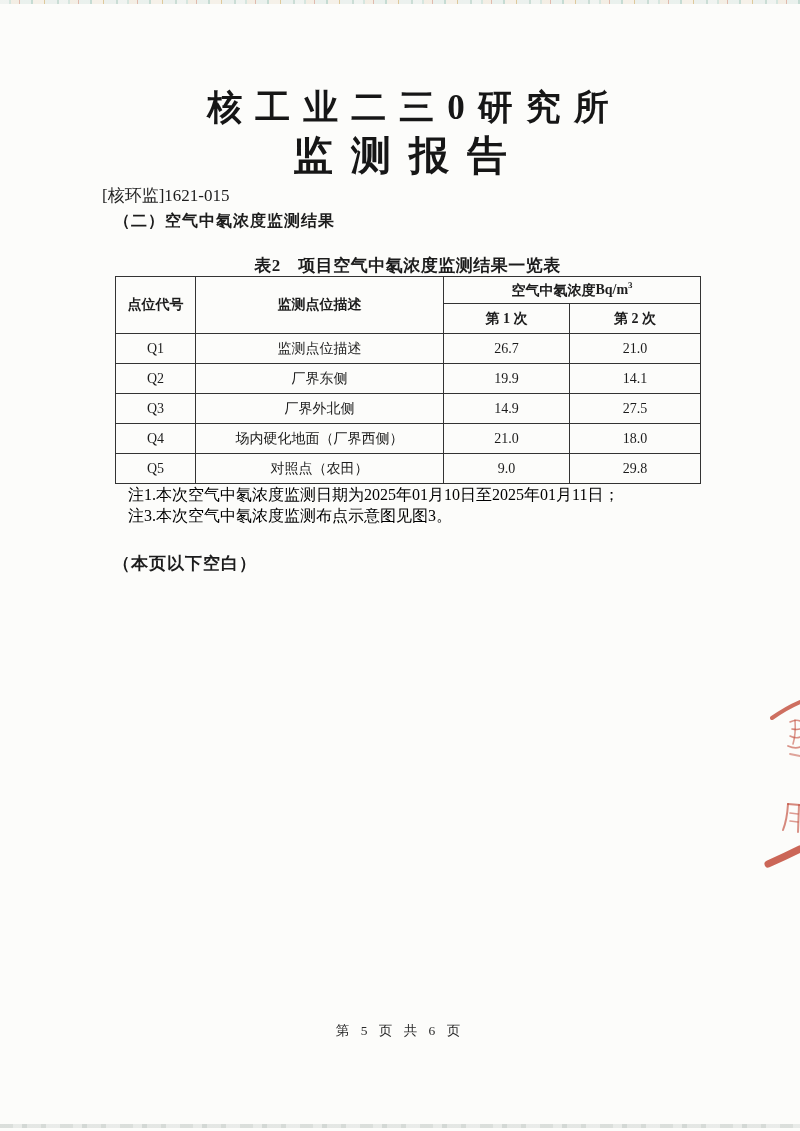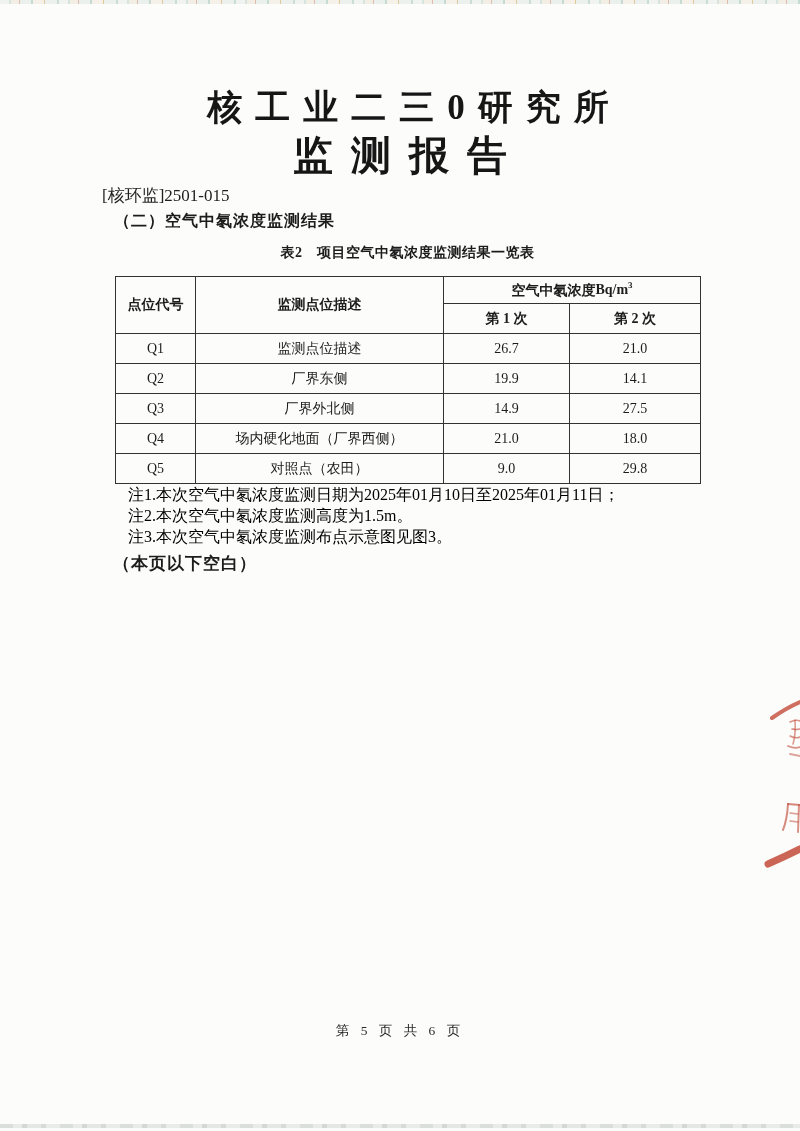--- a/index.html
+++ b/index.html
@@ -42,22 +42,22 @@
   }
   .doc-number {
     position: absolute; top: 184px; left: 102px;
     font-size: 17px; color: #1e1e1e;
   }
   .section-heading {
     position: absolute; top: 211px; left: 114px;
     font-size: 16px; font-weight: 700; letter-spacing: 1px;
   }
   .table-title {
-    position: absolute; top: 244px; left: 115px; width: 585px;
-    text-align: center; font-size: 14px; font-weight: 700; letter-spacing: 0.5px;
+    position: absolute; top: 254px; left: 115px; width: 585px;
+    text-align: center; font-size: 17px; font-weight: 700; letter-spacing: 0.5px;
   }
   table.results {
     position: absolute; top: 276px; left: 115px; width: 585px;
     border-collapse: collapse; table-layout: fixed;
   }
   table.results th, table.results td {
     border-left: 1px solid #333; border-right: 1px solid #333;
     border-top: 1.5px solid #333; border-bottom: 1.5px solid #333;
     text-align: center; vertical-align: middle;
     font-size: 14px; padding: 0;
@@ -86,21 +86,21 @@
     position: absolute; top: 692px; left: 760px; width: 40px; height: 180px;
   }
 </style>
 </head>
 <body>
 
 <div class="scan-strip-top"></div>
 
 <h1 class="org-title">核工业二三0研究所</h1>
 <h2 class="report-title">监测报告</h2>
-<div class="doc-number">[核环监]2501-015</div>
+<div class="doc-number">[核环监]1621-015</div>
 
 <div class="section-heading">（二）空气中氡浓度监测结果</div>
 <div class="table-title">表2　项目空气中氡浓度监测结果一览表</div>
 
 <table class="results">
   <colgroup>
     <col style="width:80px">
       <col style="width:248px">
       <col style="width:126px">
       <col style="width:131px">
@@ -145,21 +145,20 @@
       <td>Q5</td>
       <td>对照点（农田）</td>
       <td>9.0</td>
       <td>29.8</td>
     </tr>
   </tbody>
 </table>
 
 <div class="notes">
   <div class="note">注1.本次空气中氡浓度监测日期为2025年01月10日至2025年01月11日；</div>
-  <div class="note">注2.本次空气中氡浓度监测高度为1.5m。</div>
   <div class="note">注3.本次空气中氡浓度监测布点示意图见图3。</div>
 </div>
 
 <div class="blank-note">（本页以下空白）</div>
 
 <svg class="stamp" viewBox="0 0 40 180" xmlns="http://www.w3.org/2000/svg">
   <g fill="none" stroke="#c24b3a" stroke-linecap="round">
     <path d="M 12 26 Q 26 16 40 10" stroke-width="4" stroke-opacity="0.8"></path>
     <path d="M 30 30 q 6 -3 10 -1" stroke-width="1.6" stroke-opacity="0.6"></path>
     <path d="M 32 37 q 5 1 8 0" stroke-width="1.6" stroke-opacity="0.65"></path>

